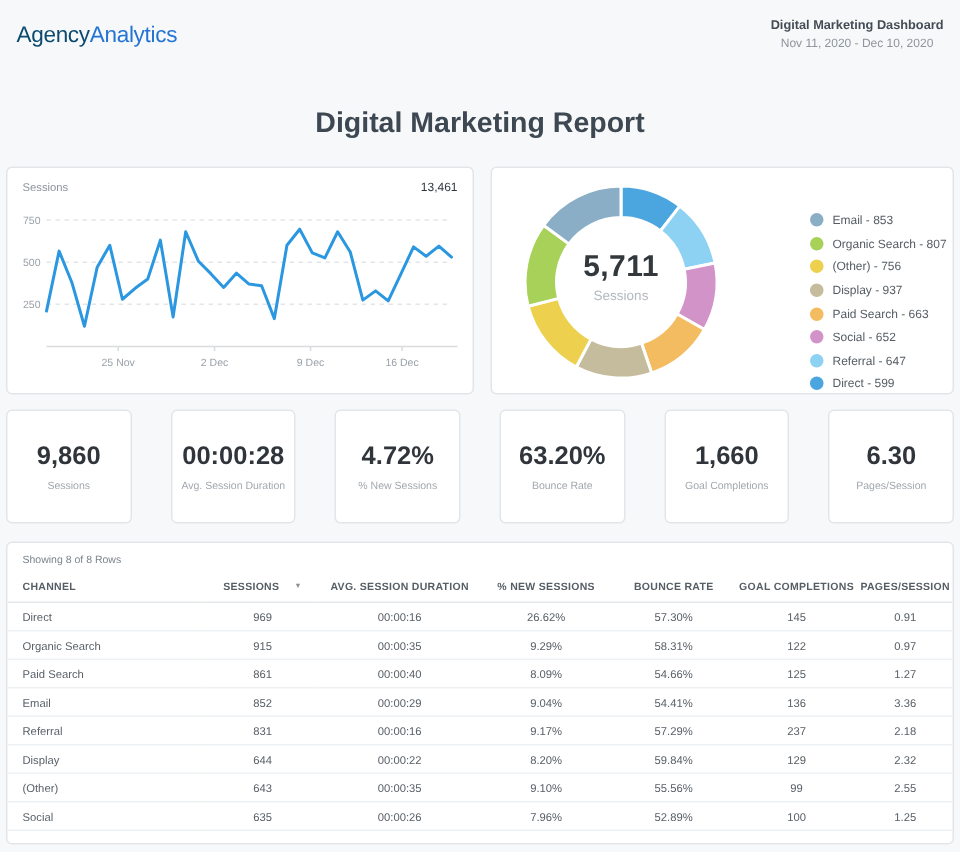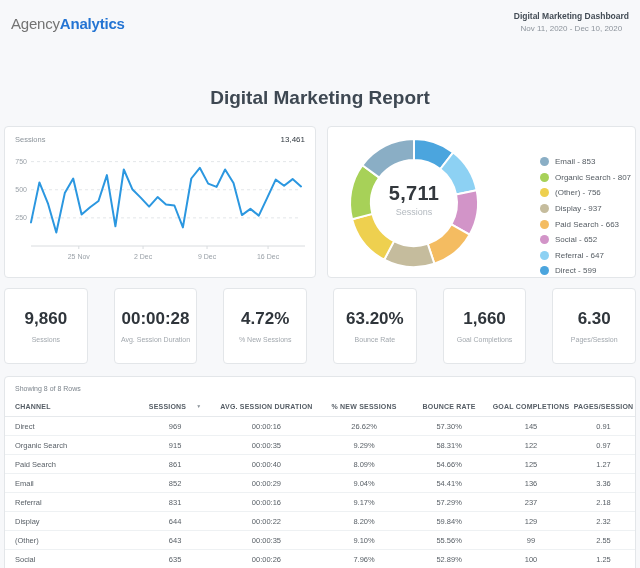--- a/index.html
+++ b/index.html
@@ -2,28 +2,28 @@
 <html><head>
 <meta charset="utf-8">
 <style>
   * { box-sizing: border-box; margin: 0; padding: 0; }
   html,body { width:640px; height:568px; overflow:hidden; }
   body { background:#f7f8fa; font-family:"Liberation Sans",sans-serif; position:relative; }
 
   
   .app-header { height:46px; display:flex; justify-content:space-between; align-items:center; padding:0 11px; }
   .logo { font-size:15px; letter-spacing:-0.2px; cursor:pointer; }
-  .logo-light { color:#737373; font-weight:400; }
-  .logo-bold  { color:#2374d3; font-weight:700; }
+  .logo-light { color:#0c4a6e; font-weight:400; }
+  .logo-bold  { color:#2374d3; font-weight:400; }
   .header-right { text-align:center; line-height:1.55; }
   .hr-title { font-size:8.5px; font-weight:700; color:#444d56; }
   .hr-date  { font-size:8px; color:#8d949c; }
 
   
-  .page-title { text-align:center; margin-top:41px; font-size:19px; font-weight:700; color:#3e4852; }
+  .page-title { text-align:center; margin-top:26px; font-size:19px; font-weight:700; color:#3e4852; }
 
   
   .card { background:#fff; border:1px solid #e3e6e9; border-radius:4px; }
 
   .charts-row { display:flex; gap:11px; padding:0 4px; margin-top:17px; }
   .line-card { width:312px; height:152px; }
   .line-head { display:flex; justify-content:space-between; padding:8px 10px 2px; font-size:7.5px; color:#8b939a; }
   .line-total { font-size:8px; font-weight:400; color:#30383f;margin-left:36px; }
   #line-svg { display:block; }
 

